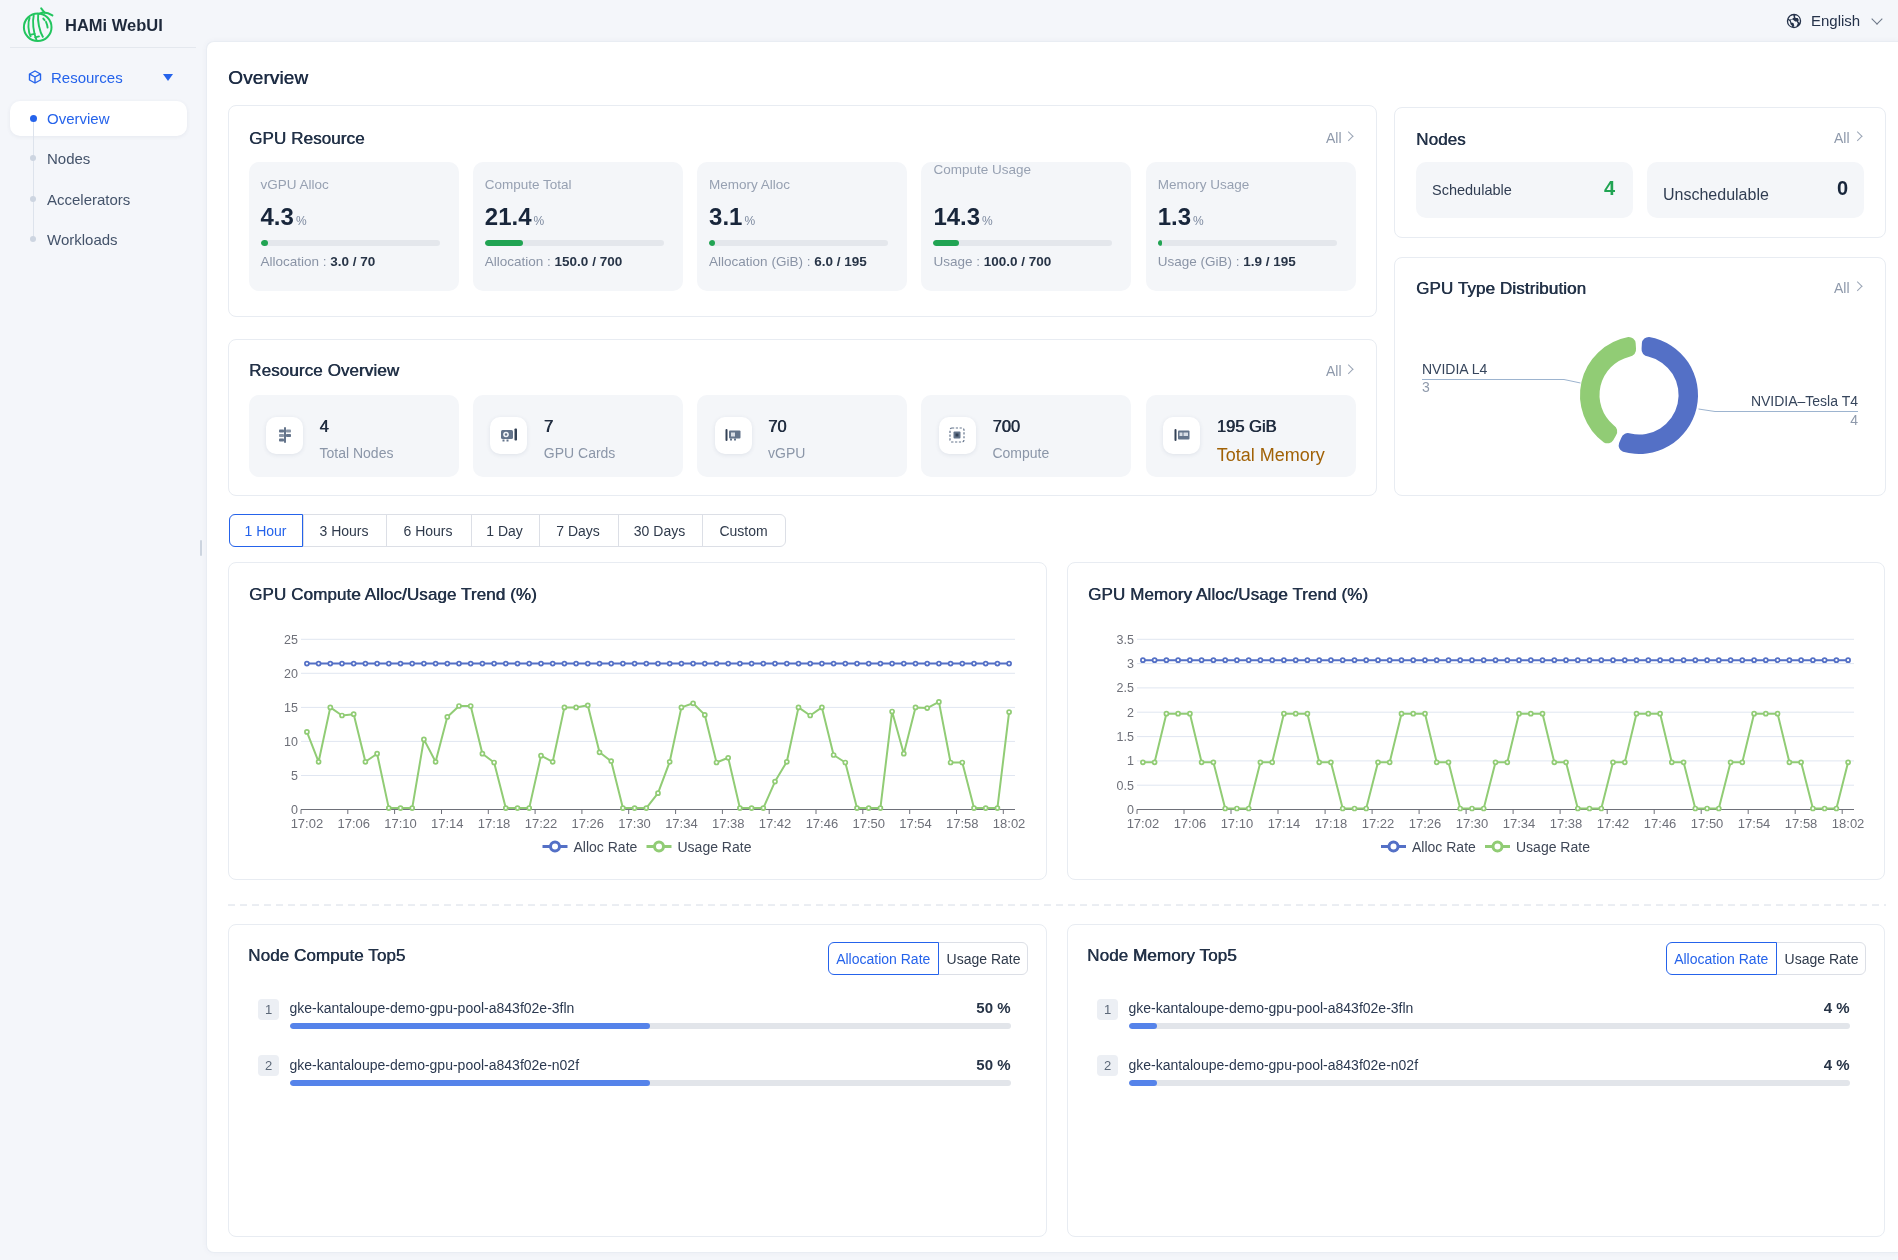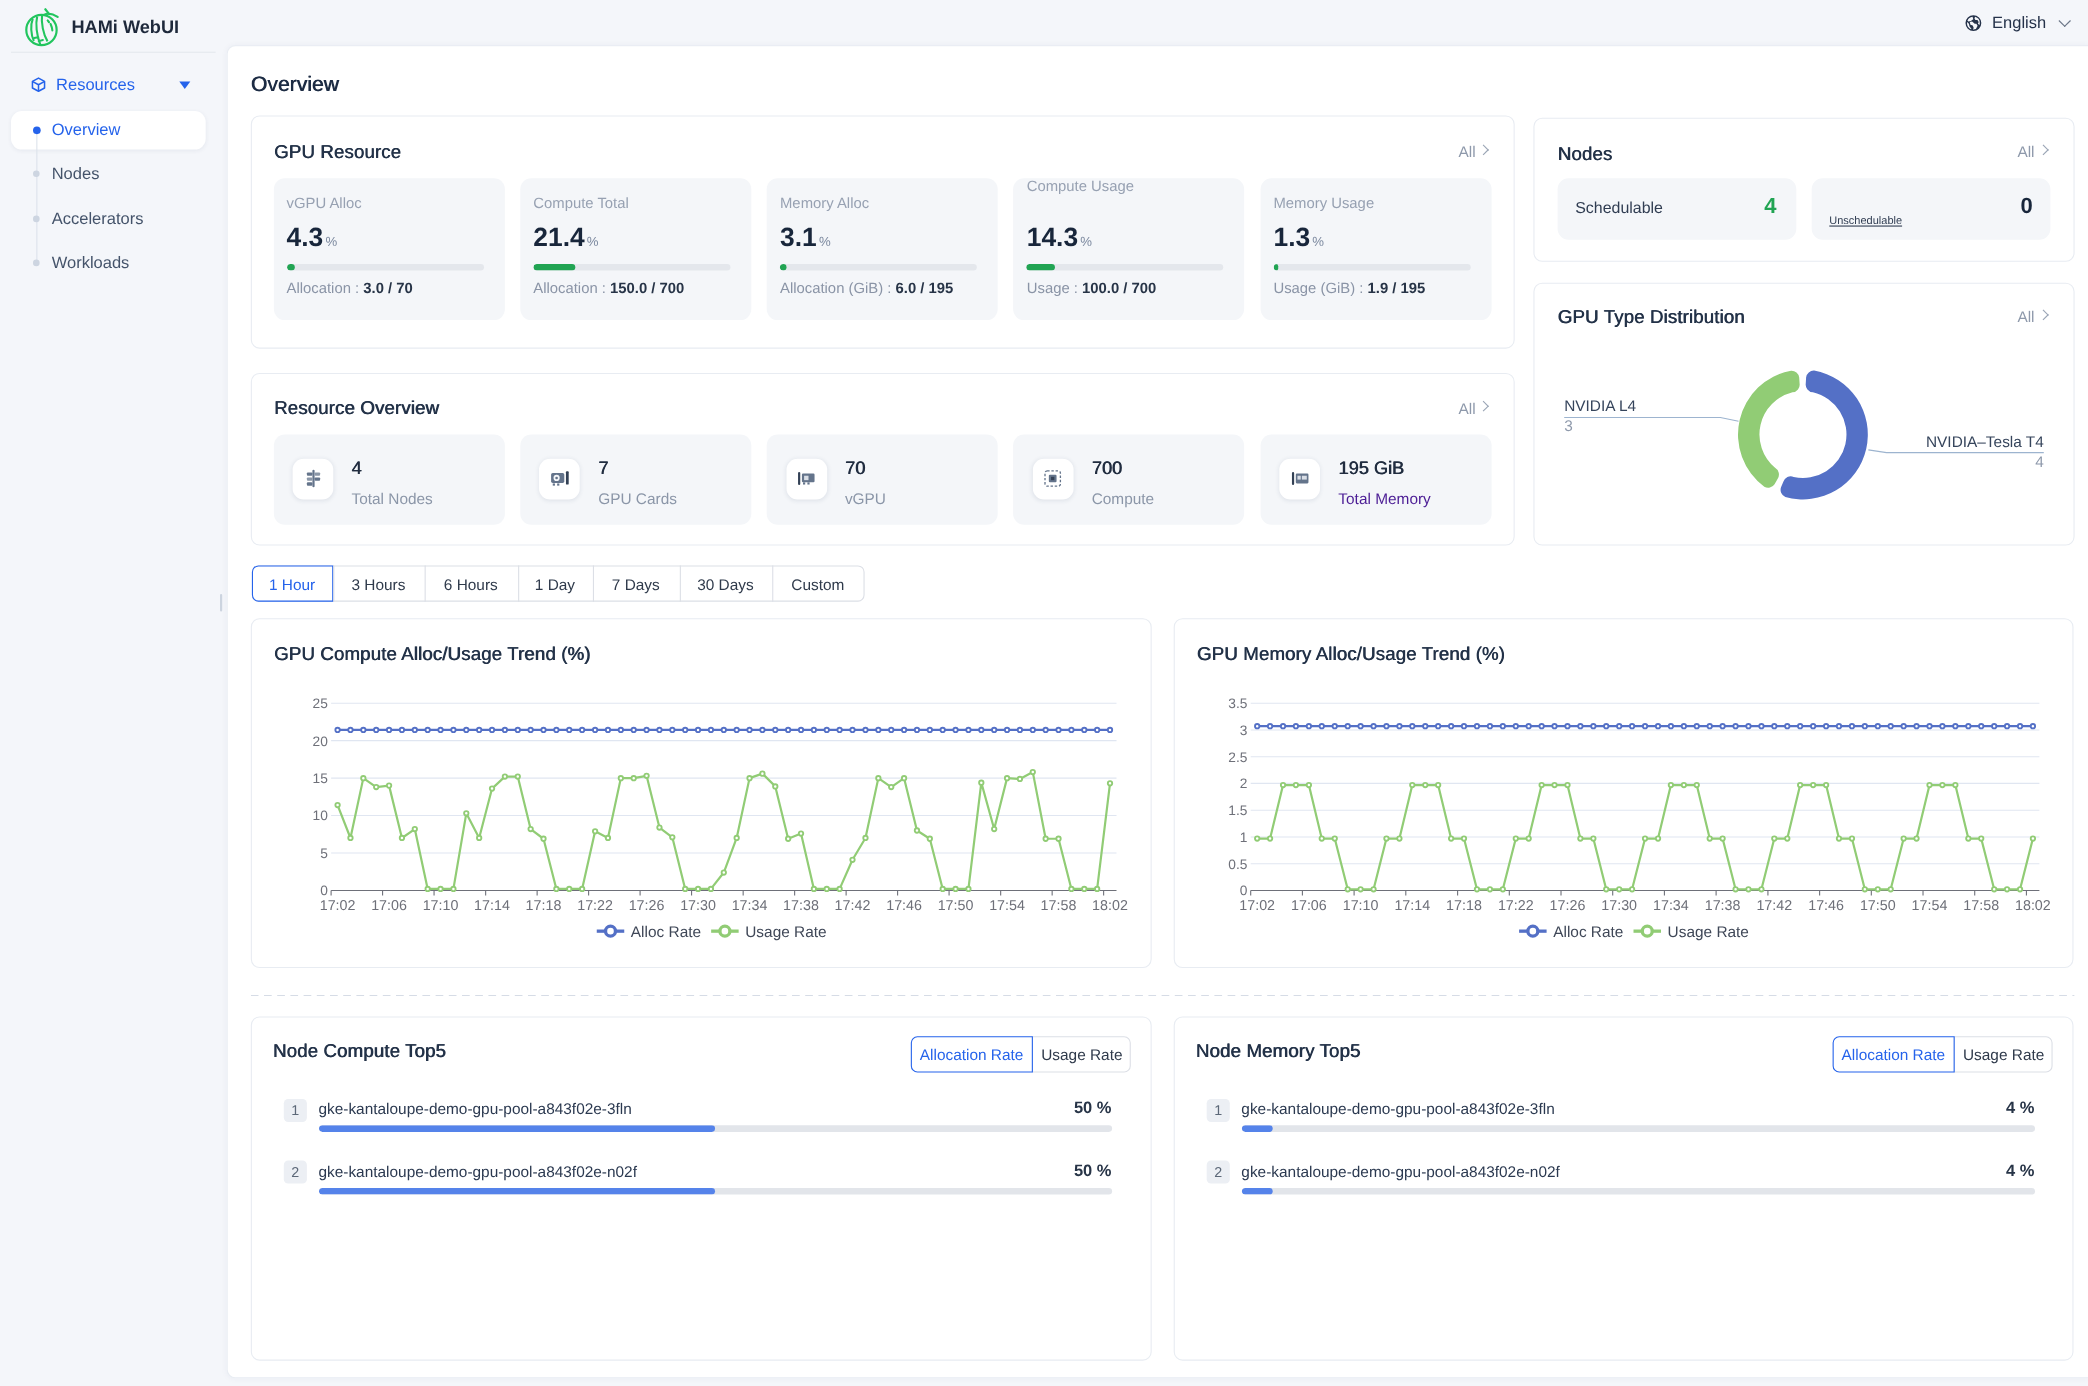--- a/index.html
+++ b/index.html
@@ -173,33 +173,33 @@
 <div class="abs" style="left:992.4px;top:445px;font-size:14px;color:#8b96a8;">Compute</div>
 <div class="tile" style="left:1145.7px;top:395px;width:210px;height:82px;"></div>
 <div class="abs" style="left:1163.2px;top:416.5px;width:37px;height:37px;background:#fff;border-radius:10px;box-shadow:0 1px 4px rgba(40,60,100,0.10);"></div>
 <div class="abs" style="left:1172.7px;top:426px;"><svg width="18" height="18" viewBox="0 0 18 18">
       <rect x="1.5" y="3" width="2" height="12" rx="1" fill="#334155"></rect>
       <rect x="5" y="4.5" width="11.5" height="9" rx="1" fill="#64748b"></rect>
       <rect x="6.5" y="6.5" width="3" height="3.5" fill="#d9dee6"></rect>
       <rect x="10.5" y="6.5" width="4.5" height="3.5" fill="#d9dee6"></rect>
     </svg></div>
 <div class="abs" style="left:1216.7px;top:417px;font-size:16.5px;font-weight:400;text-shadow:0.6px 0 0 currentColor;color:#212d40;">195 GiB</div>
-<div class="abs" style="left:1216.7px;top:445px;font-size:14px;color:#4c1d95;">Total Memory</div>
+<div class="abs" style="left:1216.7px;top:445px;font-size:18px;color:#a16207;">Total Memory</div>
 
 <div class="card" style="left:1394px;top:107px;width:492px;height:131px;"></div>
 <div class="abs card-title" style="left:1416px;top:130px;">Nodes</div>
 <div class="abs all-link" style="left:1834px;top:130px;">All</div>
 <div class="abs" style="left:1854px;top:132.5px;line-height:0;">
     <span class="chev" style="display:block;"></span>
   </div>
 <div class="tile" style="left:1416px;top:162px;width:217px;height:56px;"></div>
 <div class="abs" style="left:1432px;top:182px;font-size:14.5px;color:#303d52;">Schedulable</div>
 <div class="abs" style="left:1563px;top:177px;width:52px;text-align:right;font-size:20px;font-weight:700;color:#21a453;">4</div>
 <div class="tile" style="left:1647px;top:162px;width:217px;height:56px;"></div>
-<div class="abs" style="left:1663px;top:196px;font-size:10px;color:#303d52;text-decoration:underline;">Unschedulable</div>
+<div class="abs" style="left:1663px;top:186px;font-size:16px;color:#303d52;">Unschedulable</div>
 <div class="abs" style="left:1796px;top:177px;width:52px;text-align:right;font-size:20px;font-weight:700;color:#18263b;">0</div>
 
 <div class="card" style="left:1394px;top:257px;width:492px;height:239px;"></div>
 <div class="abs card-title" style="left:1416px;top:279px;">GPU Type Distribution</div>
 <div class="abs all-link" style="left:1834px;top:280px;">All</div>
 <div class="abs" style="left:1854px;top:282.5px;line-height:0;">
     <span class="chev" style="display:block;"></span>
   </div>
 <div class="abs" style="left:1394px;top:257px;width:408px;height:239px;">
 <svg width="492" height="239" viewBox="0 0 492 239">

